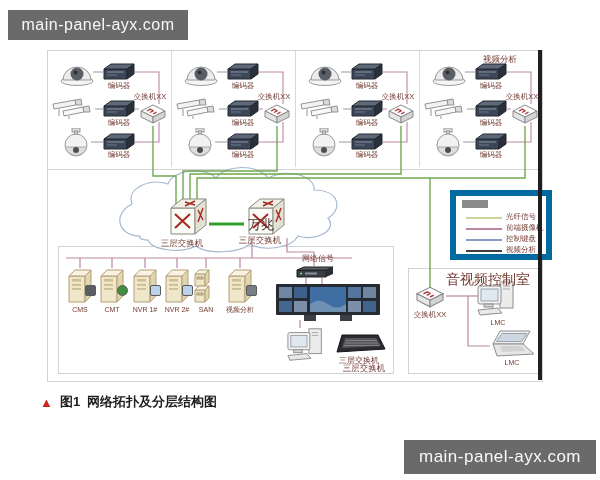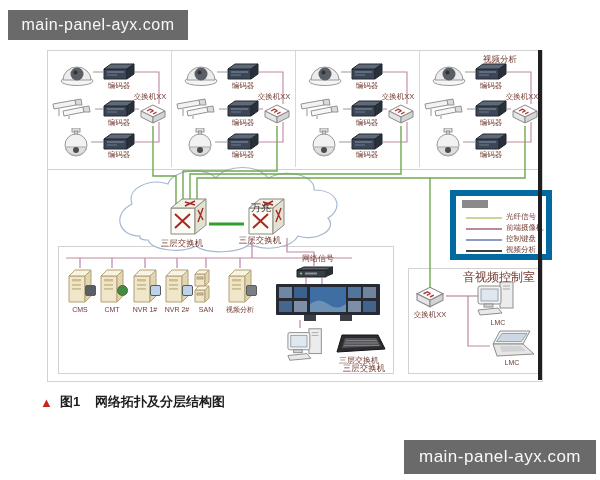--- a/index.html
+++ b/index.html
@@ -402,21 +402,21 @@
         <polygon points="6,13 17,4 41,4 30,13" fill="#f0f0e6" stroke="#8a8a80"></polygon>
         <polygon points="30,13 41,4 41,30 30,39" fill="#e2e2d4" stroke="#8a8a80"></polygon>
         <g stroke="#a52a22" stroke-width="2">
           <path d="M10 19 L25 33 M25 19 L10 33"></path>
         </g>
         <g stroke="#a52a22" stroke-width="1.4">
           <path d="M33 15 L38 25 M38 13 L33 27 M20 7 L30 10 M30 6 L20 11"></path>
         </g>
       </svg>
     </div>
-  <div class="lbl dark" style="left:246px;top:202px;width:30px;font-size:10px">万兆</div>
+  <div class="lbl dark" style="left:246px;top:218px;width:30px;font-size:13px">万兆</div>
   <div class="lbl" style="left:150px;top:239px;width:64px;font-size:8.5px">三层交换机</div>
   <div class="lbl" style="left:228px;top:236px;width:64px;font-size:8.5px">三层交换机</div>
 
   <div class="legend">
     <div class="grayblock"></div>
     <div class="lrow" style="top:16px">
       <div class="lline" style="background:#c9d69b"></div>
       <div class="llabel">光纤信号</div>
     </div>
     <div class="lrow" style="top:27px">
@@ -555,21 +555,21 @@
         <g stroke="#8a8a90" stroke-width="0.8">
           <line x1="14" y1="8.5" x2="45" y2="8.5"></line>
           <line x1="13" y1="11" x2="46" y2="11"></line>
           <line x1="12" y1="13.5" x2="47" y2="13.5"></line>
         </g>
       </svg>
     </div>
   <div class="lbl" style="left:334px;top:356px;width:50px;font-size:8px">三层交换机</div>
   <div class="lbl" style="left:332px;top:364px;width:64px;font-size:8.5px">三层交换机</div>
 
-  <div class="lbl" style="left:462px;top:271px;width:74px;font-size:12px">音视频控制室</div>
+  <div class="lbl" style="left:446px;top:271px;width:74px;font-size:14px">音视频控制室</div>
   <div class="dev" style="left:414px;top:284px;width:32px;height:26px">
       <svg viewBox="0 0 28 24">
         <polygon points="2,9 14,3 26,9 14,15" fill="#fdfdfd" stroke="#8a8a8a"></polygon>
         <polygon points="2,9 2,15 14,21 14,15" fill="#e6e6e6" stroke="#8a8a8a"></polygon>
         <polygon points="26,9 26,15 14,21 14,15" fill="#d4d4d4" stroke="#8a8a8a"></polygon>
         <g stroke="#b03a3a" stroke-width="1.3">
           <path d="M8 9 l3.5 -1.8 M11 10.5 l3.5 -1.8 M14 12 l3.5 -1.8 M11 7 l3.5 1.8"></path>
         </g>
       </svg>
     </div>
@@ -592,16 +592,16 @@
         <polygon points="14,3.5 39,3.5 33.5,11.5 8.5,11.5" fill="#cdd8e3" stroke="#9aa4ae"></polygon>
         <polygon points="5,14 35,14 46,24 9,26" fill="#e6e6e6" stroke="#8e8e8e"></polygon>
         <polygon points="12,16 33,16 38,21 14,22" fill="#d2d2d2"></polygon>
       </svg>
     </div>
   <div class="lbl" style="left:496px;top:359px;width:32px;font-size:7px">LMC</div>
 
   <div class="caption">
     <span class="tri">▲</span>
     <span>图1</span>
-    <span style="margin-left:8px">网络拓扑及分层结构图</span>
+    <span style="">网络拓扑及分层结构图</span>
   </div>
 
 </div>
 
 </body></html>

